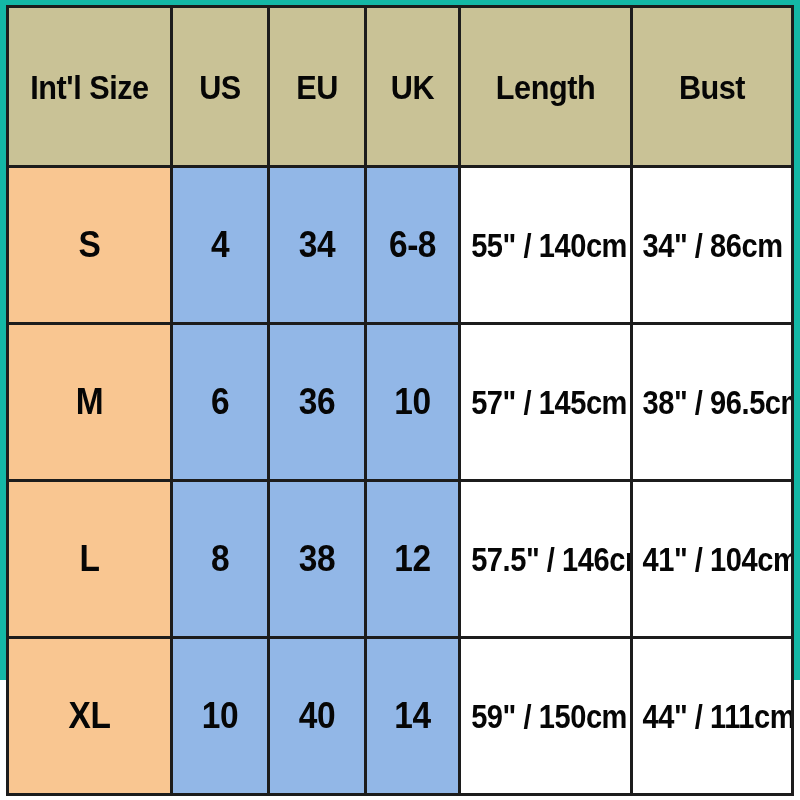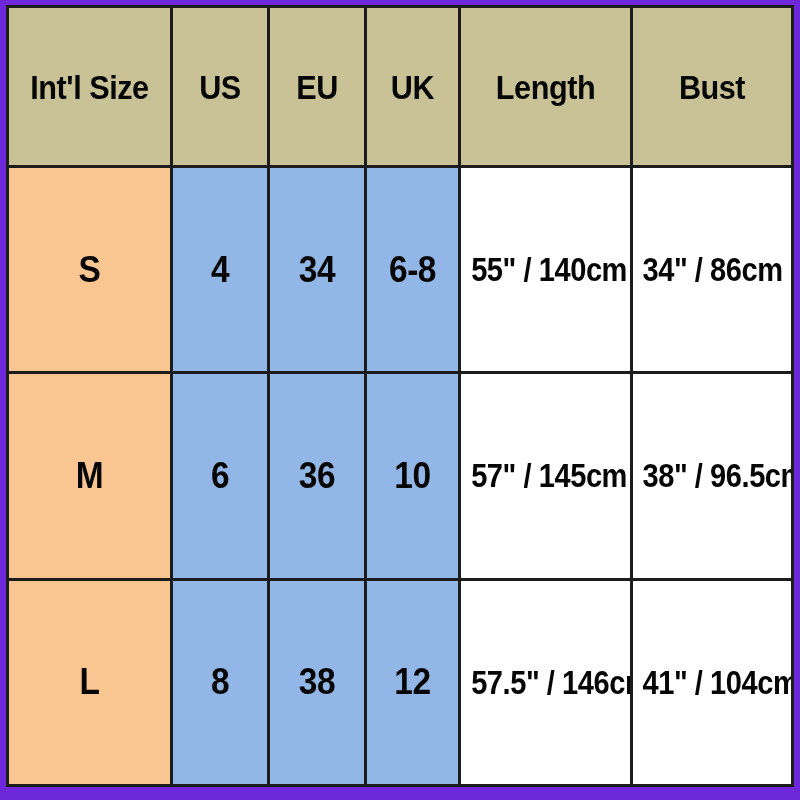--- a/index.html
+++ b/index.html
@@ -11,22 +11,22 @@
   body {
     width: 800px;
     height: 800px;
     overflow: hidden;
     font-family: "Liberation Sans", sans-serif;
   }
 
   #size-chart-root {
     position: relative;
     width: 800px;
-    height: 800px;
-    background: #6d28d9;
+    height: 680px;
+    background: #14b8a6;
     box-sizing: border-box;
     padding: 5px 9px 13px 6px;
   }
 
   table.size-chart {
     width: 100%;
     height: 100%;
     border-collapse: collapse;
     table-layout: fixed;
     border: 3px solid #1c1c1c;
@@ -187,15 +187,35 @@
           <span class="cell-inner">12</span>
         </td>
         <td class="cell-measure">
           <span class="cell-inner">57.5" / 146cm</span>
         </td>
         <td class="cell-measure">
           <span class="cell-inner">41" / 104cm</span>
         </td>
       </tr>
 
+      <tr class="data-row">
+        <td class="cell-size">
+          <span class="cell-inner">XL</span>
+        </td>
+        <td class="cell-region">
+          <span class="cell-inner">10</span>
+        </td>
+        <td class="cell-region">
+          <span class="cell-inner">40</span>
+        </td>
+        <td class="cell-region">
+          <span class="cell-inner">14</span>
+        </td>
+        <td class="cell-measure">
+          <span class="cell-inner">59" / 150cm</span>
+        </td>
+        <td class="cell-measure">
+          <span class="cell-inner">44" / 111cm</span>
+        </td>
+      </tr>
     </tbody>
   </table>
 </div>
 
 </body></html>

